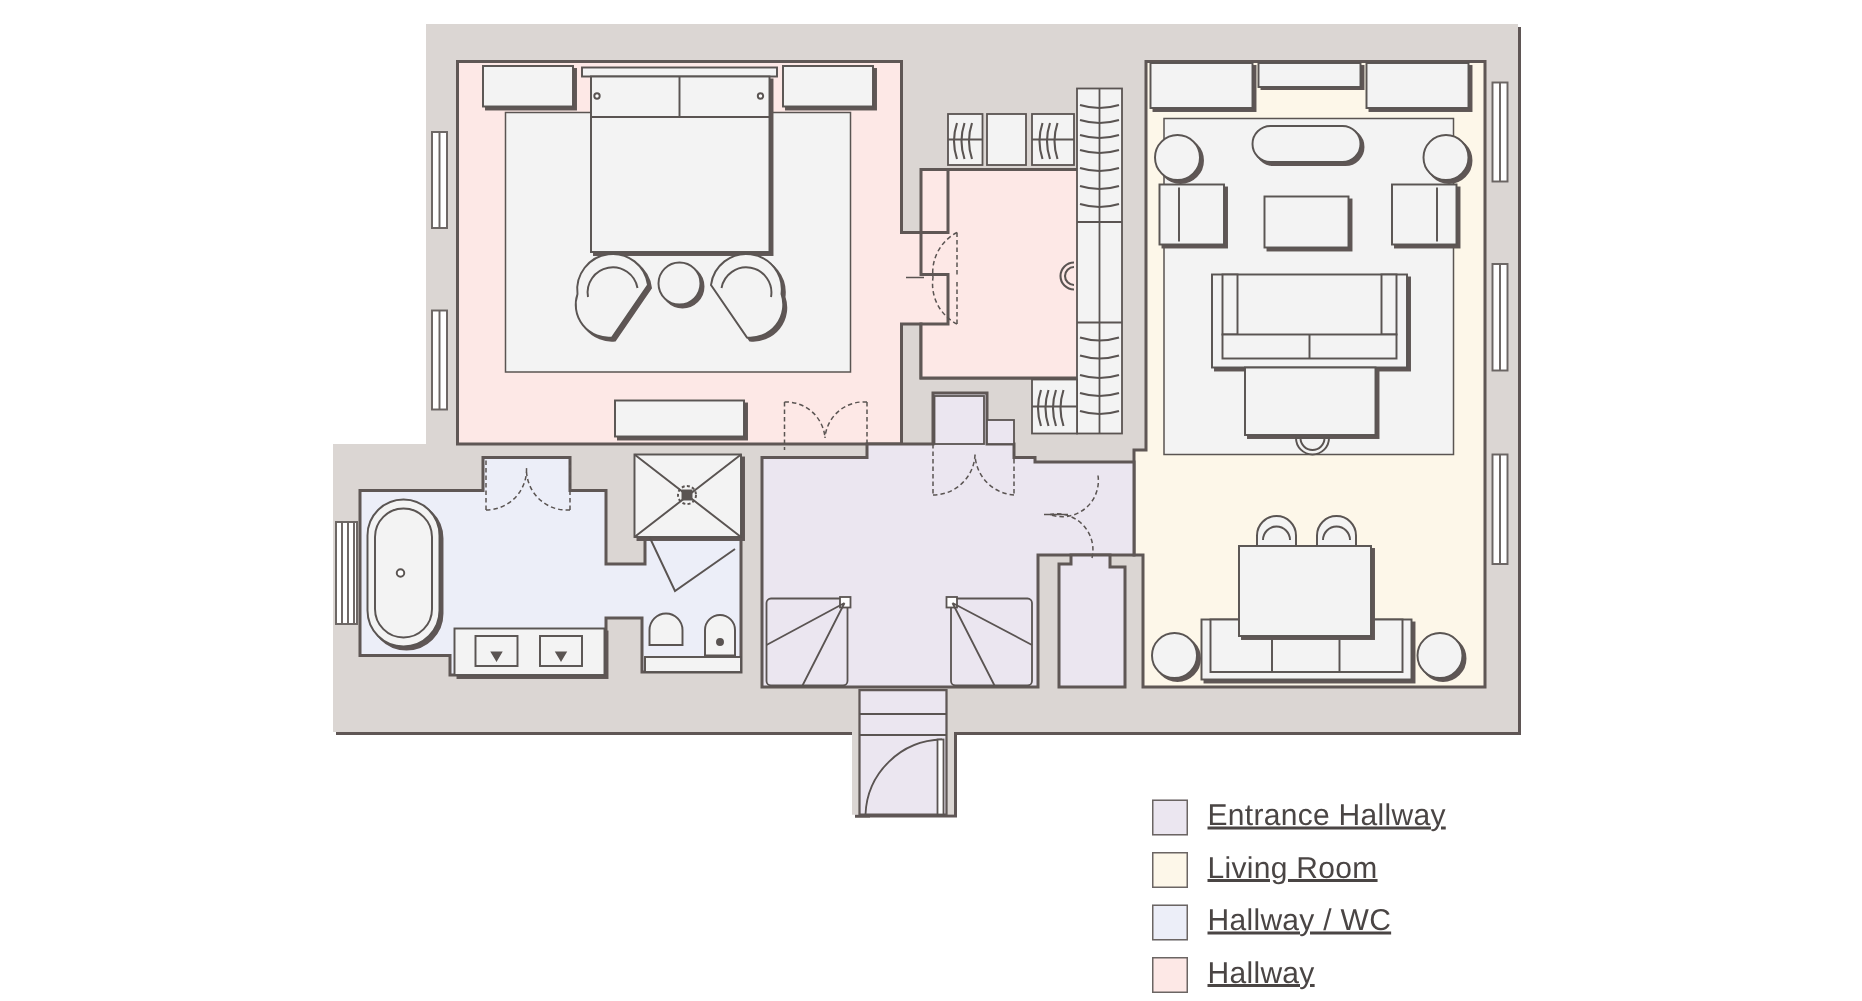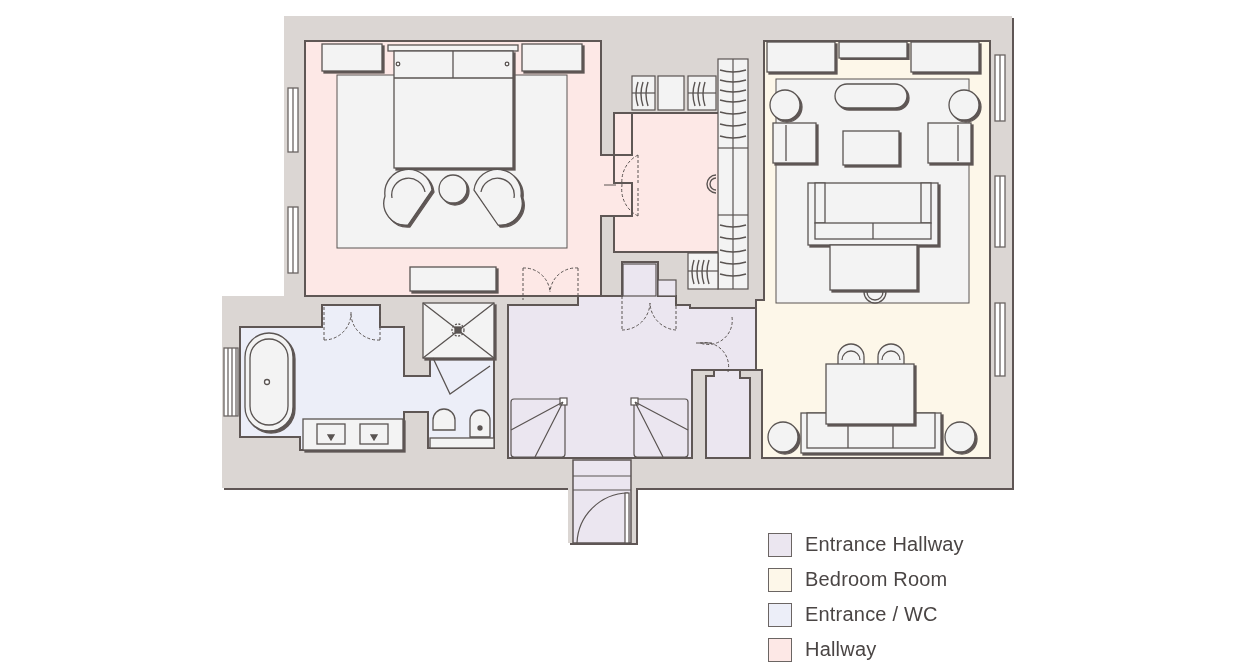--- a/index.html
+++ b/index.html
@@ -1,21 +1,21 @@
 <!DOCTYPE html>
 <html><head>
 <meta charset="utf-8">
 <style>
   html, body { margin:0; padding:0; background:#ffffff; }
   body { width:1241px; height:667px; position:relative; overflow:hidden; font-family:"Liberation Sans", sans-serif; }
   #plan { position:absolute; left:0; top:0; width:1241px; height:667px; }
   .legend { position:absolute; left:768px; top:527px; }
   .legend-item { display:flex; align-items:center; height:35px; }
   .swatch { width:24px; height:24px; border:1.5px solid #6b6563; box-sizing:border-box; margin-right:13px; }
-  .legend-label { font-size:20px; color:#4a4544; letter-spacing:0.2px; }
+  .legend-label { font-size:20px; color:#4a4544; letter-spacing:0.2px;text-decoration:underline; }
 </style>
 </head>
 <body>
 
 <svg id="plan" viewBox="0 0 1241 667" xmlns="http://www.w3.org/2000/svg">
   <defs>
     <filter id="sh" x="-5%" y="-5%" width="115%" height="115%">
       <feOffset dx="2" dy="2" in="SourceAlpha" result="o"></feOffset>
       <feFlood flood-color="#5f5755"></feFlood>
       <feComposite in2="o" operator="in"></feComposite>
@@ -192,23 +192,23 @@
   </g>
 </svg>
 
 <div class="legend">
   <div class="legend-item">
     <div class="swatch" style="background:#ebe6f0"></div>
     <span class="legend-label">Entrance Hallway</span>
   </div>
   <div class="legend-item">
     <div class="swatch" style="background:#fdf7e9"></div>
-    <span class="legend-label">Bedroom Room</span>
+    <span class="legend-label">Living Room</span>
   </div>
   <div class="legend-item">
     <div class="swatch" style="background:#eceef8"></div>
-    <span class="legend-label">Entrance / WC</span>
+    <span class="legend-label">Hallway / WC</span>
   </div>
   <div class="legend-item">
     <div class="swatch" style="background:#fde8e6"></div>
     <span class="legend-label">Hallway</span>
   </div>
 </div>
 
 </body></html>

